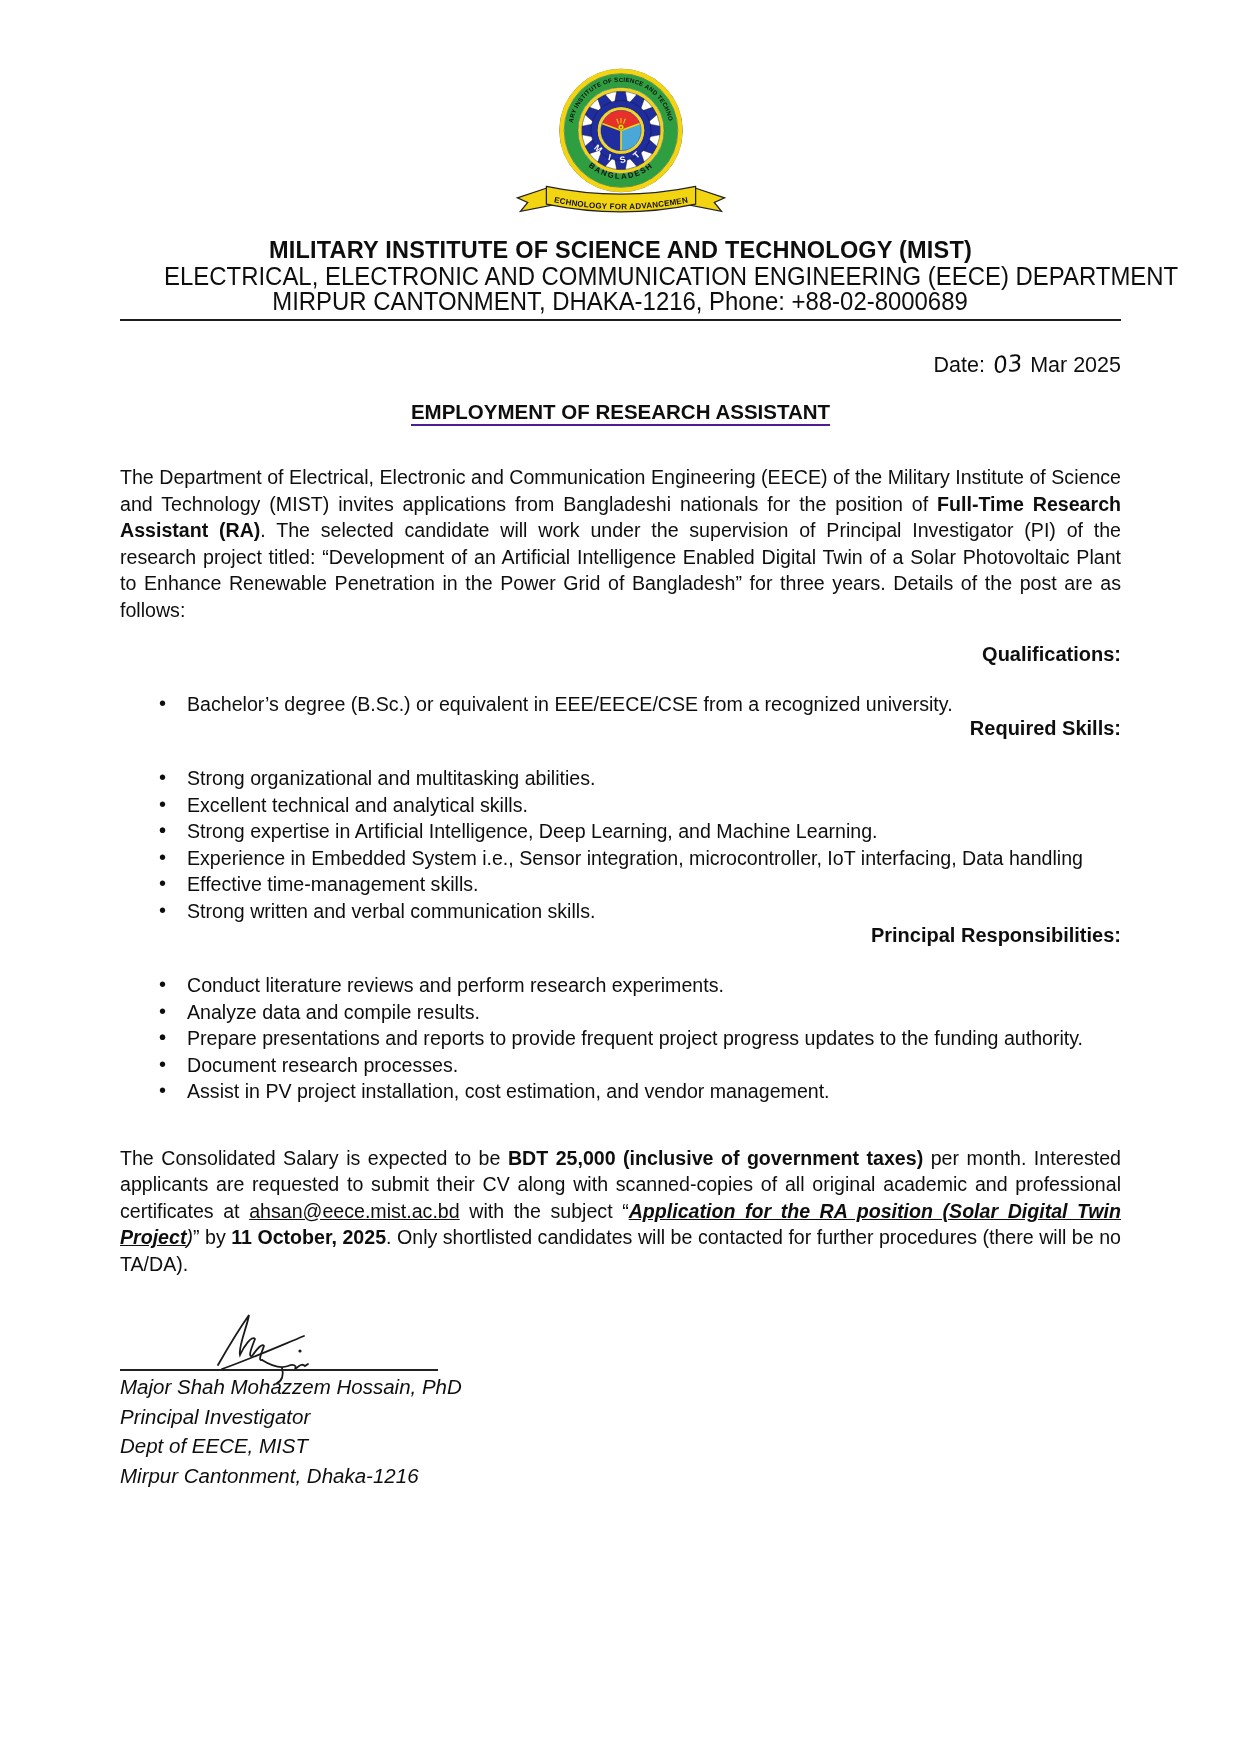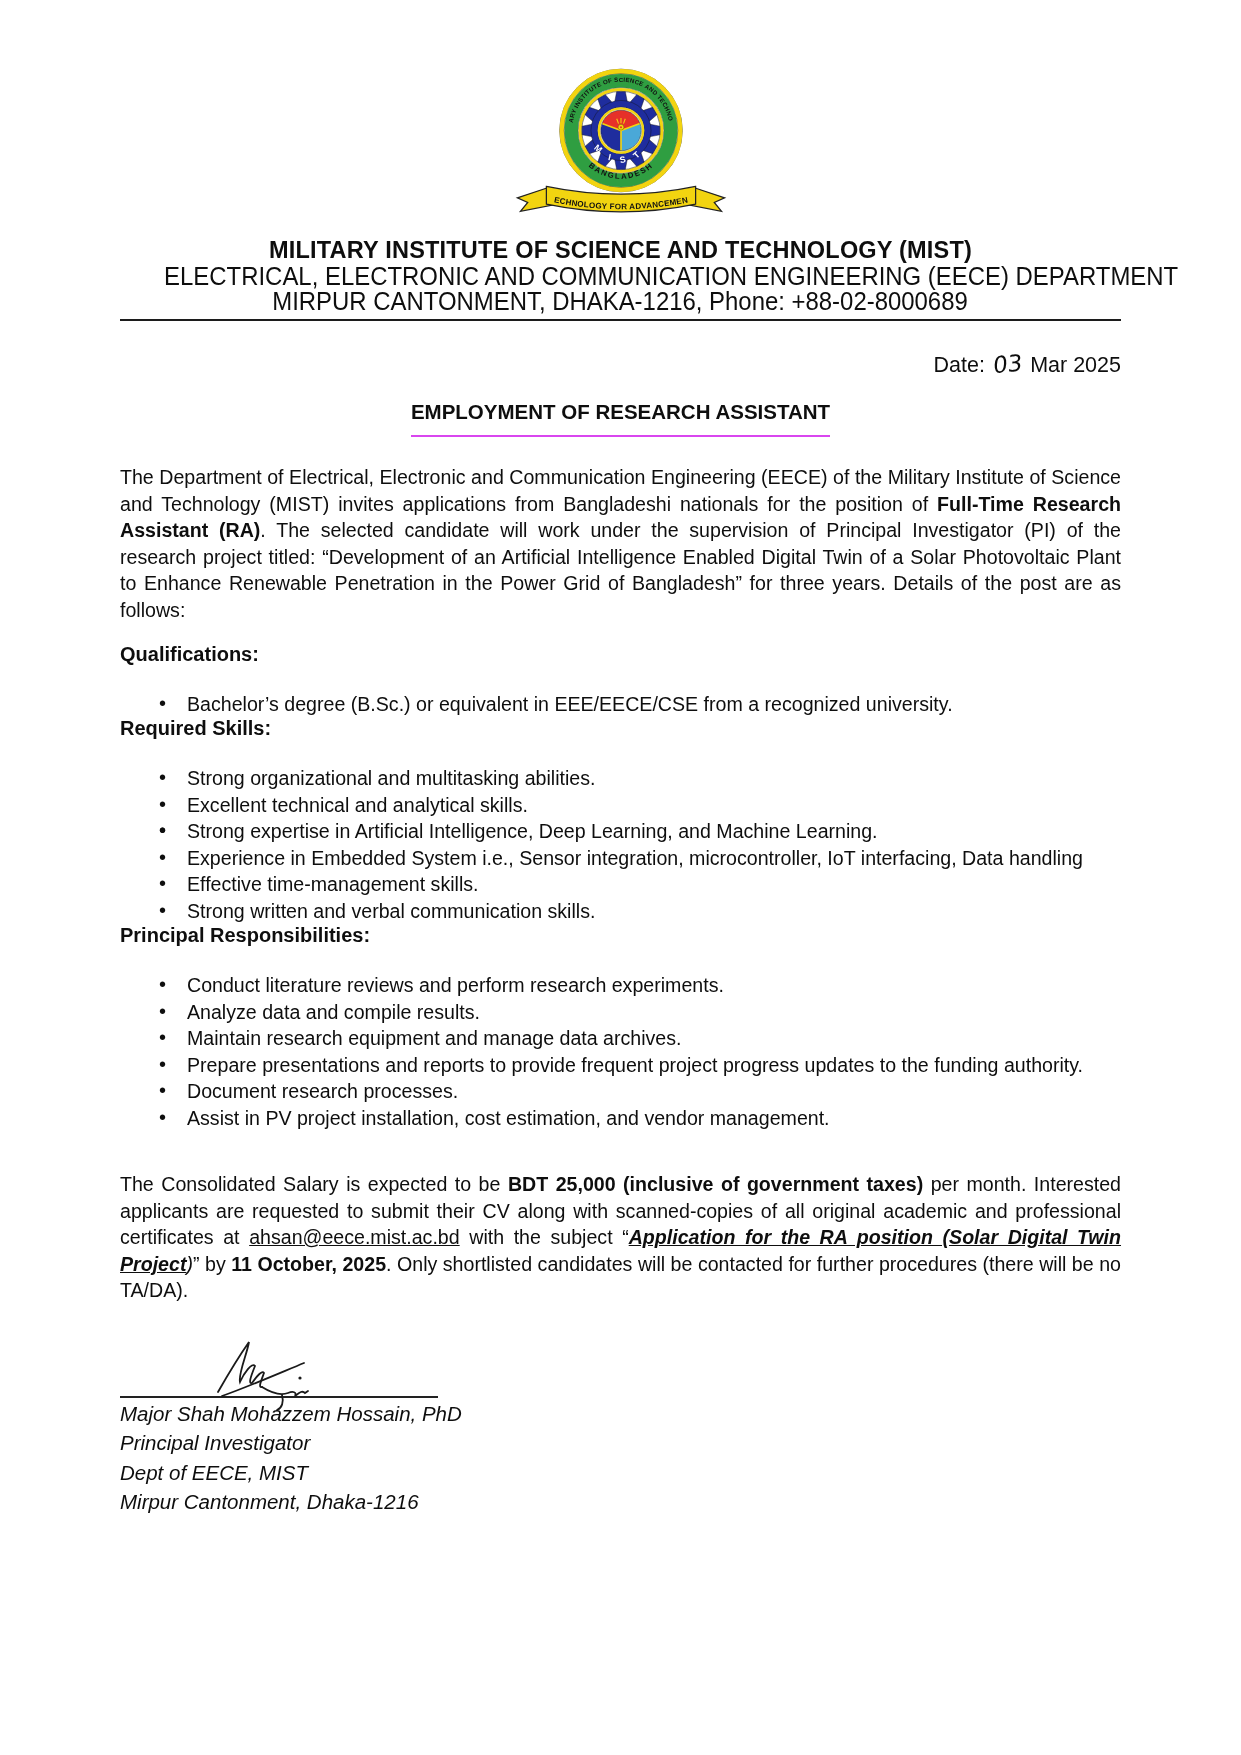--- a/index.html
+++ b/index.html
@@ -14,29 +14,29 @@
   .logo-wrap svg { width:228px; height:158px; }
   .inst-name { margin-top:8px; text-align:center; font-weight:bold; font-size:23.5px; line-height:28px; letter-spacing:0.2px; }
   .sub-line { text-align:center; font-size:26px; line-height:25px; }
   .sub-line > span { display:inline-block; transform:scaleX(0.92); transform-origin:center; white-space:nowrap; }
   .rule { margin-top:5px; border-bottom:2.5px solid #1c1c1c; height:0; }
 
   .date-row { margin-top:30px; text-align:right; font-size:21.5px; }
   .date-row .hand { display:inline-block; font-family:"DejaVu Sans", sans-serif; font-size:23px; transform:rotate(-5deg) skewX(-8deg); margin:0 2px; }
 
   .doc-title { margin-top:22px; text-align:center; font-size:20.5px; font-weight:bold; }
-  .doc-title span { border-bottom:2px solid #d946ef; padding-bottom:12px; }
+  .doc-title span { border-bottom:2px solid #4c1d95; padding-bottom:1px; }
 
   .para { margin-top:40px; font-size:19.6px; line-height:26.5px; text-align:justify; }
   .fmt-b { font-weight:bold; }
   .fmt-i { font-style:italic; }
   .fmt-u { text-decoration:underline; }
 
   .doc-section { margin:0; }
-  .sec-heading { font-size:20px; font-weight:bold; }
+  .sec-heading { font-size:20px; font-weight:bold;text-align:right; }
   .bullets { list-style:none; margin:25px 0 0 0; padding:0 0 0 67px; font-size:19.6px; line-height:26.5px; }
   .bullets li { position:relative; }
   .bullets .dot { position:absolute; left:-28px; top:-1px; font-size:20px; }
 
   
   .sig-block { margin-top:30px; }
   .sig-img { display:block; margin:0 0 -16px 60px; }
   .sig-line { width:318px; border-bottom:2px solid #222; height:0; }
   .sig-text { margin-top:3px; font-size:20.5px; line-height:26.5px;font-style:italic; }
 </style>
@@ -169,21 +169,21 @@
         </section>
 
         <section class="doc-section">
           <div class="sec-heading">Principal Responsibilities:</div>
           <ul class="bullets">
 
               <li><span class="dot">•</span><span>Conduct literature reviews and perform research experiments.</span></li>
 
               <li><span class="dot">•</span><span>Analyze data and compile results.</span></li>
 
-              <li><span class="dot">•</span><span>Maintain research equipment and manage data archives.</span></li>
+              <li><span class="dot">•</span></li>
 
               <li><span class="dot">•</span><span>Prepare presentations and reports to provide frequent project progress updates to the funding authority.</span></li>
 
               <li><span class="dot">•</span><span>Document research processes.</span></li>
 
               <li><span class="dot">•</span><span>Assist in PV project installation, cost estimation, and vendor management.</span></li>
             </ul>
         </section>
       </div>
 

